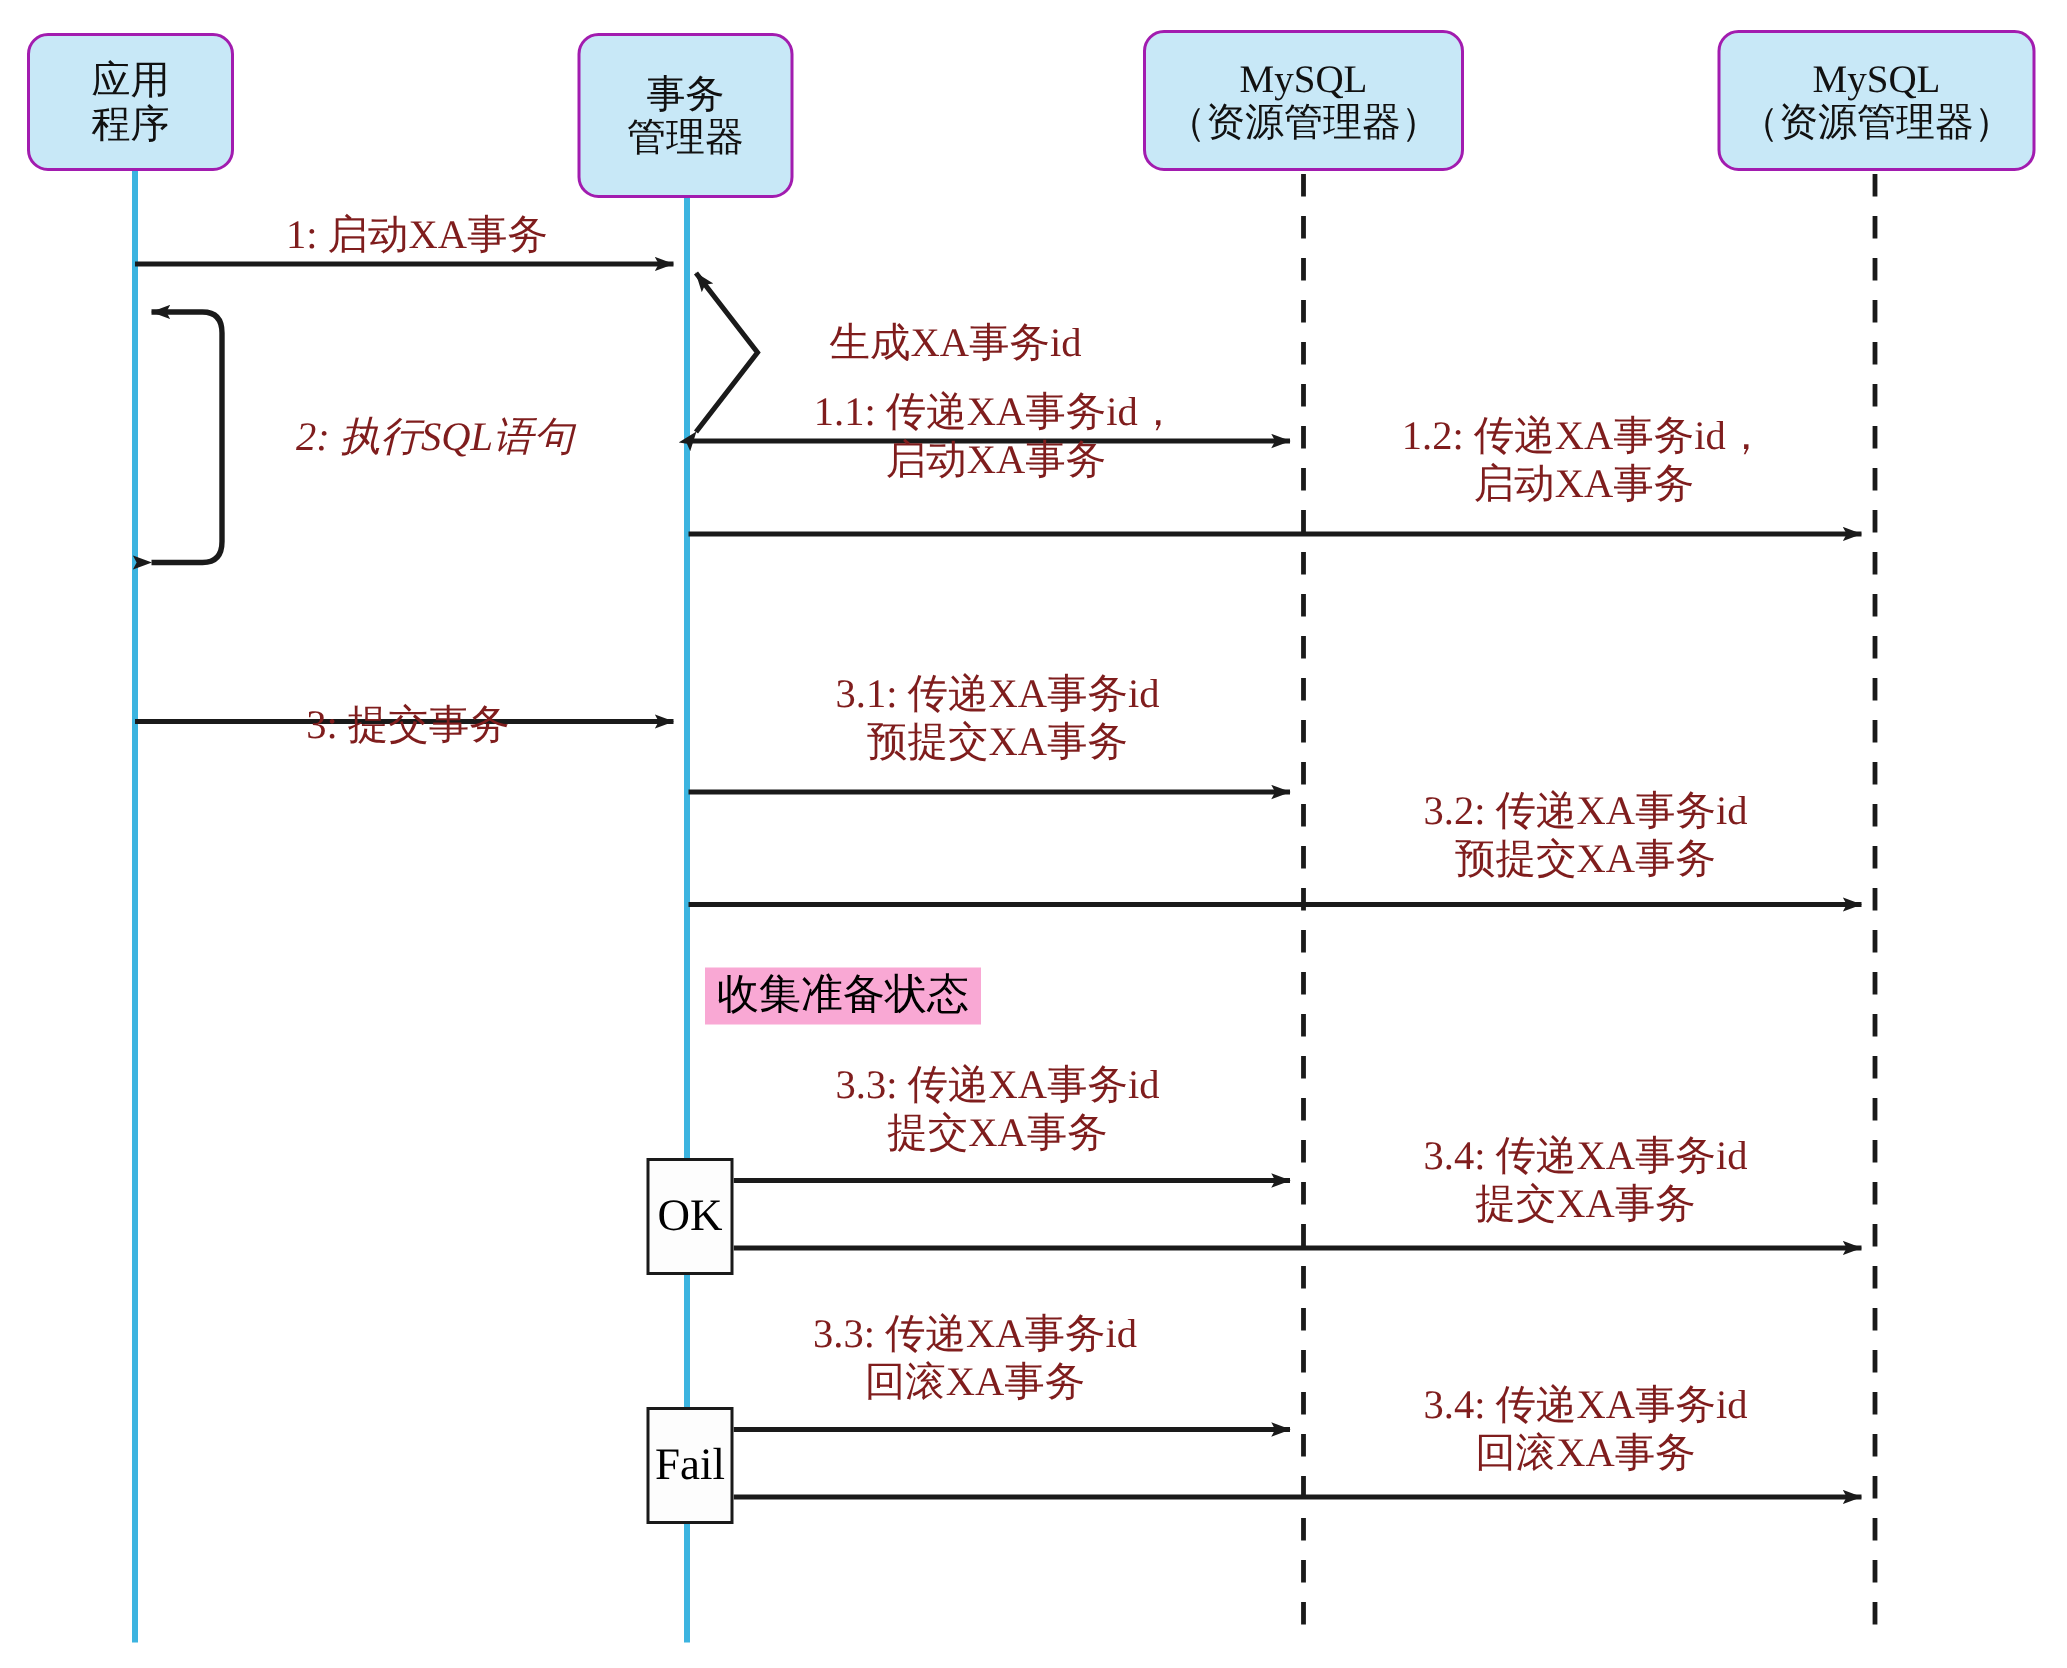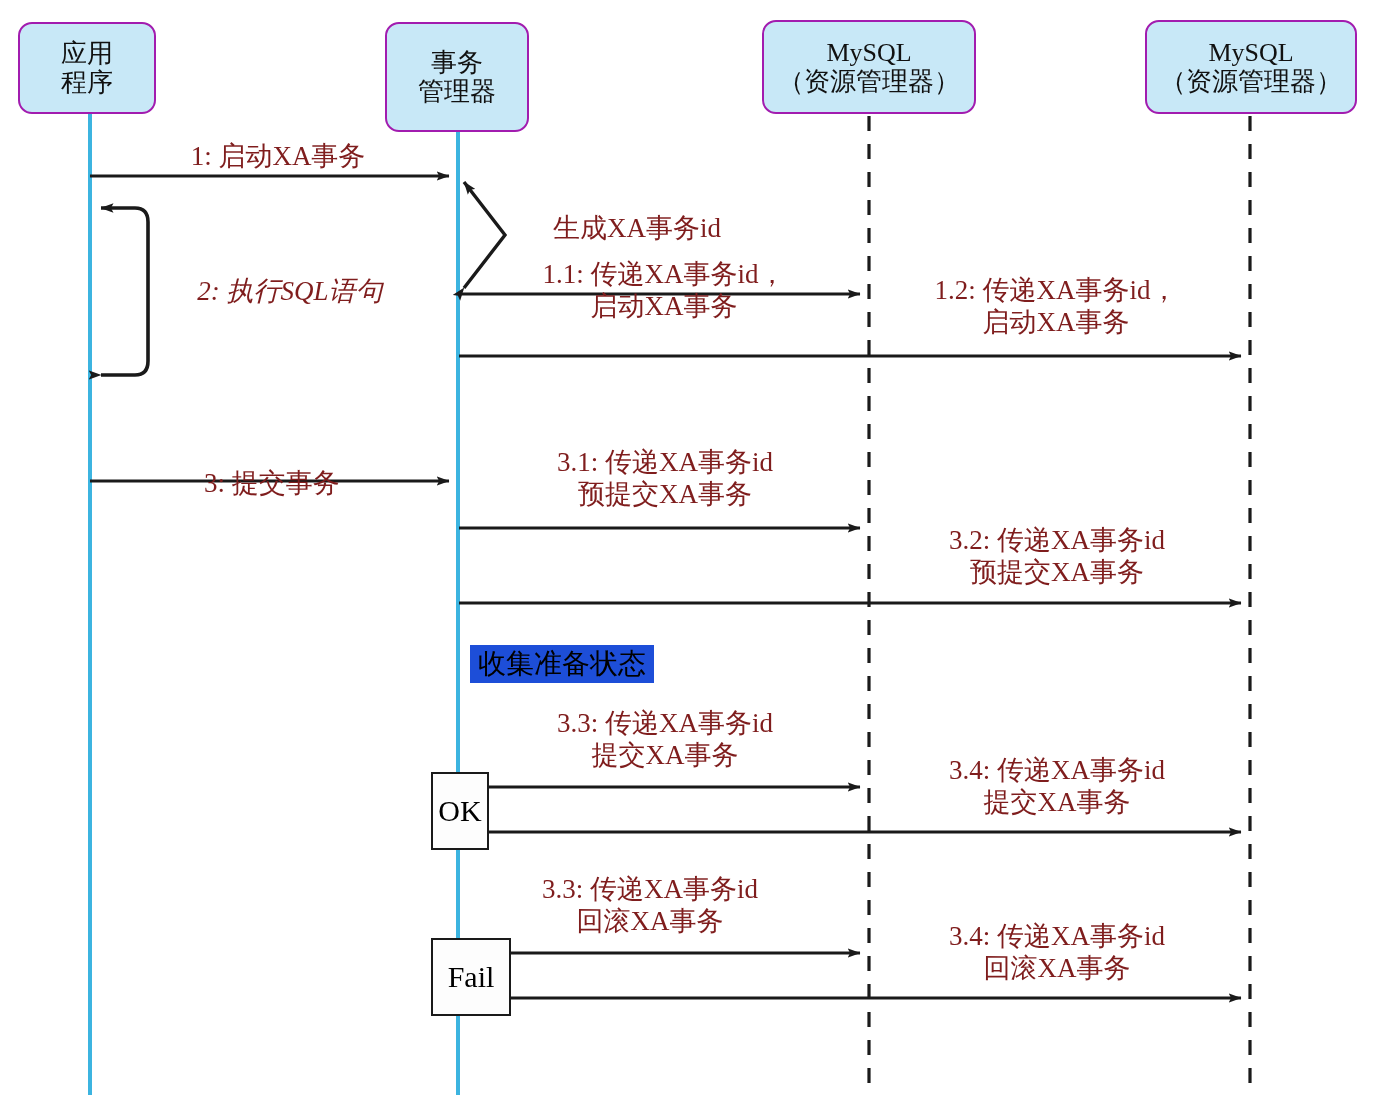--- a/index.html
+++ b/index.html
@@ -49,21 +49,21 @@
     text-align: center;
     transform: translateX(-50%);
   }
   .msg-label .l2 { display: block; }
   .note-label {
     position: absolute;
     color: #000000;
     font-size: 28px;
     line-height: 1.2;
     white-space: nowrap;
-    background: #1d4ed8;
+    background: #f9a8d4;
     padding: 2px 8px;
   }
   .state-box {
     position: absolute;
     box-sizing: border-box;
     background: #fdfdfd;
     border: 2.5px solid #1a1a1a;
     display: flex;
     align-items: center;
     justify-content: center;
@@ -195,17 +195,17 @@
   </div>
 
   <div class="note-label" style="left:470px; top:645px;">
     <span>收集准备状态</span>
   </div>
 
   <div class="state-box" style="left:431px; top:772px; width:58px; height:78px;">
     <span>OK</span>
   </div>
 
-  <div class="state-box" style="left:431px; top:938px; width:80px; height:78px;">
+  <div class="state-box" style="left:431px; top:938px; width:58px; height:78px;">
     <span>Fail</span>
   </div>
 
 </div>
 
 </body></html>

